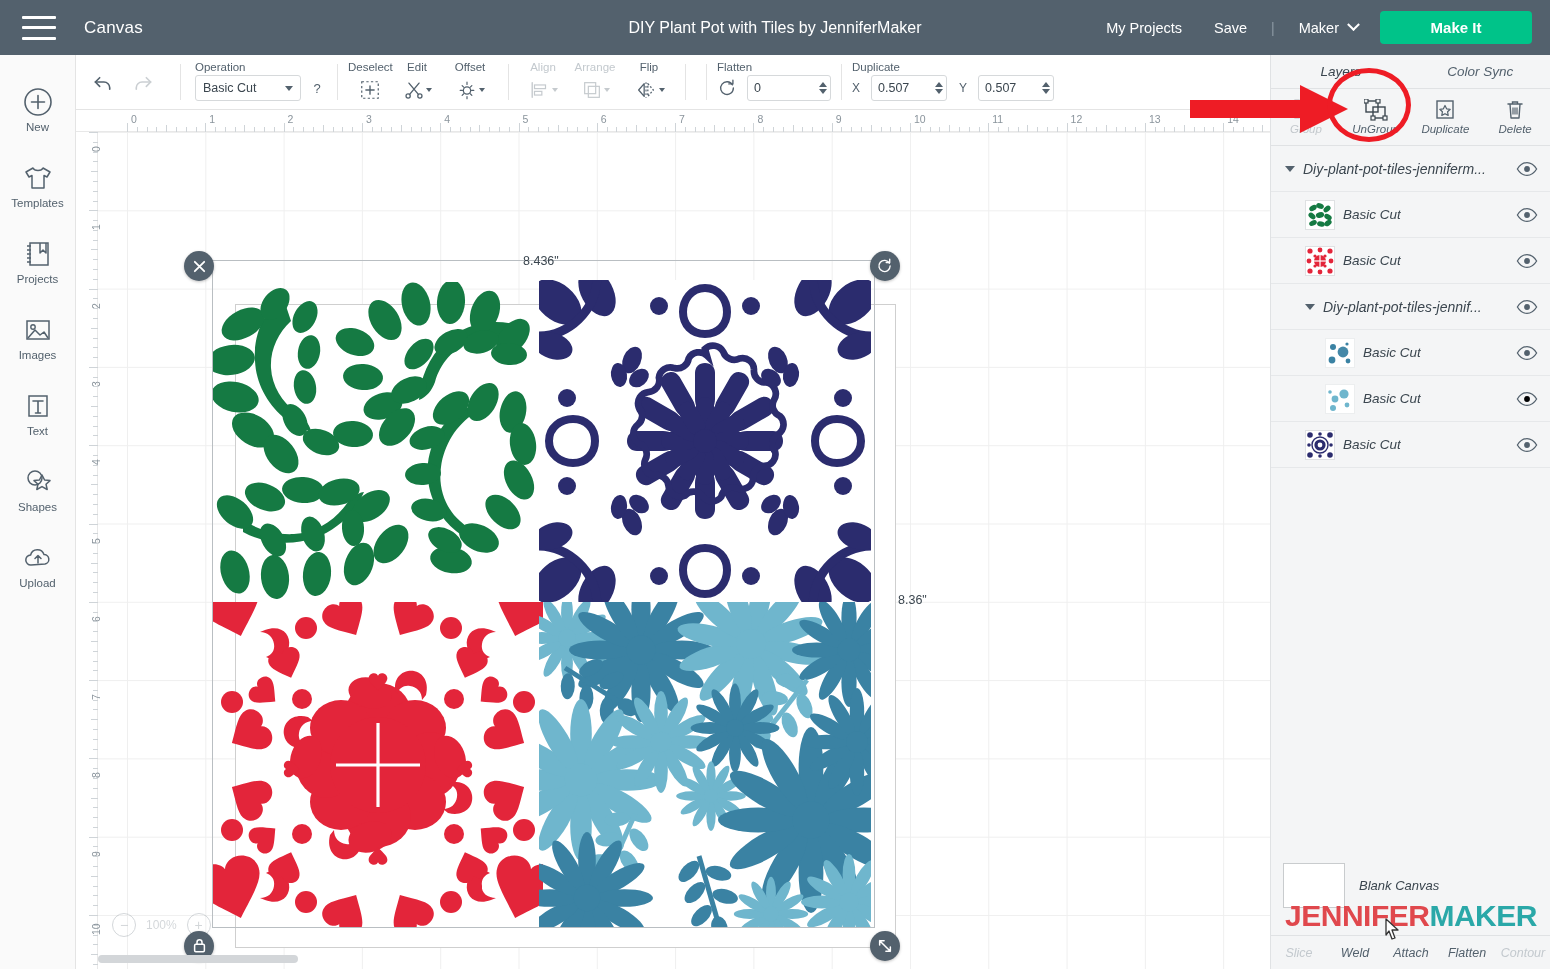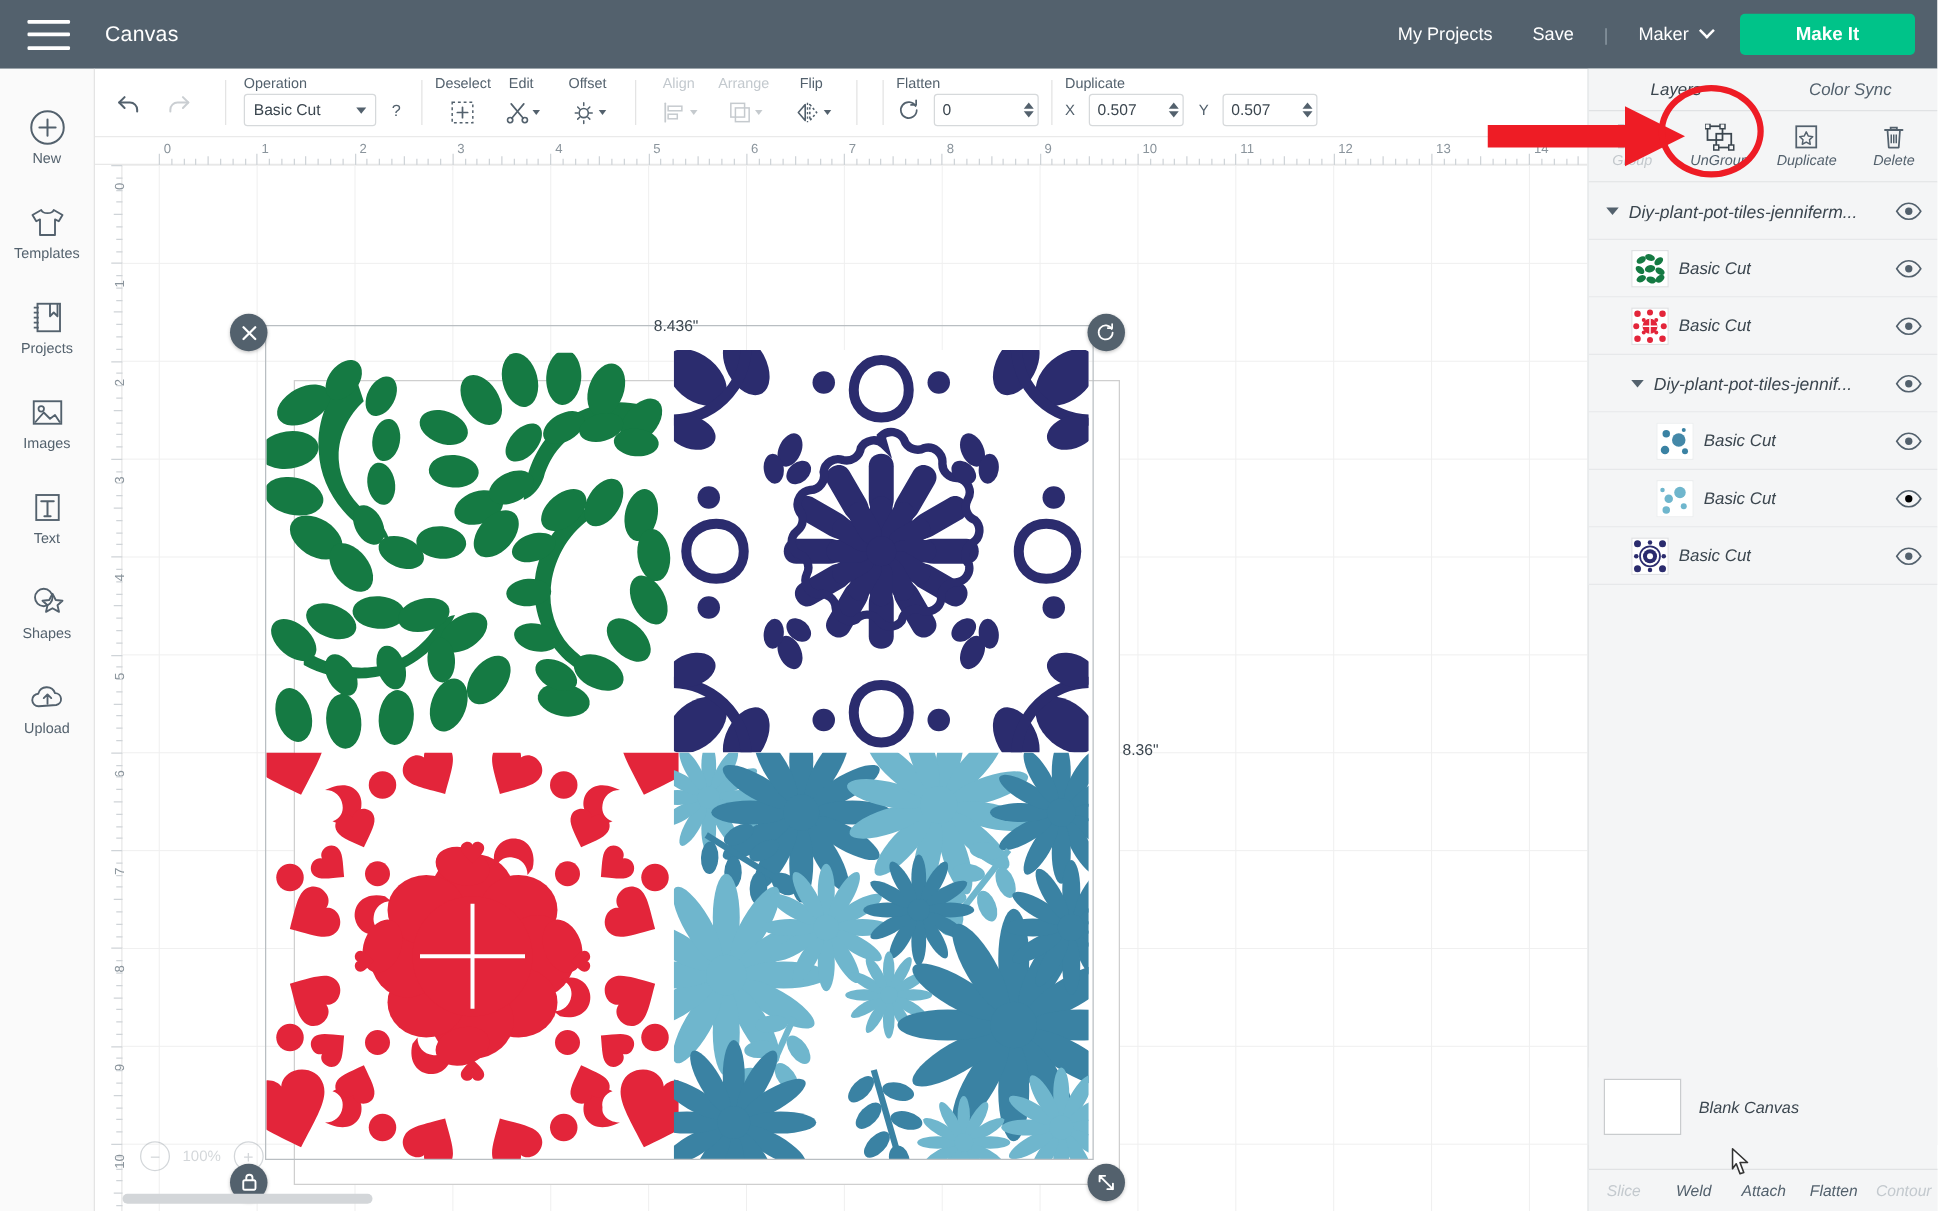--- a/index.html
+++ b/index.html
@@ -20,21 +20,21 @@
   .hamburger span { display: block; height: 3px; background: #ffffff; border-radius: 1px; }
   .canvas-label { color: #fff; font-size: 17px; margin-left: 28px; letter-spacing: .2px; }
   .proj-title { position: absolute; left: 0; right: 0; text-align: center; color: #fff; font-size: 16px; pointer-events: none; }
   .top-right { margin-left: auto; display: flex; align-items: center; gap: 0; padding-right: 18px; }
   .top-right .tlink { color: #fff; font-size: 14.5px; padding: 0 16px; cursor: pointer; white-space: nowrap; }
   .top-sep { color: #8d9aa4; font-size: 14px; padding: 0 8px; }
   .machine { color: #fff; font-size: 14.5px; padding: 0 8px 0 16px; display: flex; align-items: center; gap: 10px; cursor: pointer; }
   .chev { width: 9px; height: 9px; border-right: 2px solid #fff; border-bottom: 2px solid #fff; transform: rotate(45deg) translate(-2px,-2px); }
   .makeit {
     background: #00c389; color: #fff; border: none; border-radius: 4px;
-    width: 140px; height: 33px; font-size: 15px; font-family: inherit;
+    width: 152px; height: 33px; font-size: 15px; font-family: inherit;
     margin-left: 14px; cursor: pointer; font-weight: 600;
   }
 
   
   .rail {
     position: absolute; left: 0; top: 55px; width: 76px; height: 914px;
     background: #fafafa; border-right: 1px solid #e4e4e4;
     display: flex; flex-direction: column; align-items: center; padding-top: 16px;
   }
   .rail-item { width: 76px; height: 76px; display: flex; flex-direction: column; align-items: center; justify-content: center; cursor: pointer; }
@@ -166,20 +166,21 @@
 
 <div id="app">
 
   <div class="topbar">
     <div class="hamburger">
       <span></span>
         <span></span>
         <span></span>
     </div>
     <div class="canvas-label">Canvas</div>
+    <div class="proj-title">DIY Plant Pot with Tiles by JenniferMaker</div>
     <div class="top-right">
       <div class="tlink">My Projects</div>
       <div class="tlink">Save</div>
       <div class="top-sep">|</div>
       <div class="machine">
         <span>Maker</span>
         <span class="chev"></span>
       </div>
       <button class="makeit">Make It</button>
     </div>
@@ -1308,20 +1309,24 @@
 
     <div class="bottom-ops">
       <div class="bop dim">Slice</div>
       <div class="bop">Weld</div>
       <div class="bop">Attach</div>
       <div class="bop">Flatten</div>
       <div class="bop dim">Contour</div>
     </div>
   </div>
 
+  <div class="watermark">
+    <span class="wm-a">JENNIFER</span>
+      <span class="wm-b">MAKER</span>
+  </div>
 
   <svg class="cursor-ico" width="16" height="22" viewBox="0 0 16 22">
     <path d="M1 1l12 11h-6l3 8-3 1-3-8-3 4z" fill="#ffffff" stroke="#333" stroke-width="1.3" stroke-linejoin="round"></path>
   </svg>
 
   <svg class="anno-arrow" width="160" height="54" viewBox="0 0 160 54">
     <path d="M0 18 h110 v-15 l48 24 -48 24 v-15 h-110 z" fill="#ee1c25"></path>
   </svg>
 
   <div class="anno-circle"></div>

